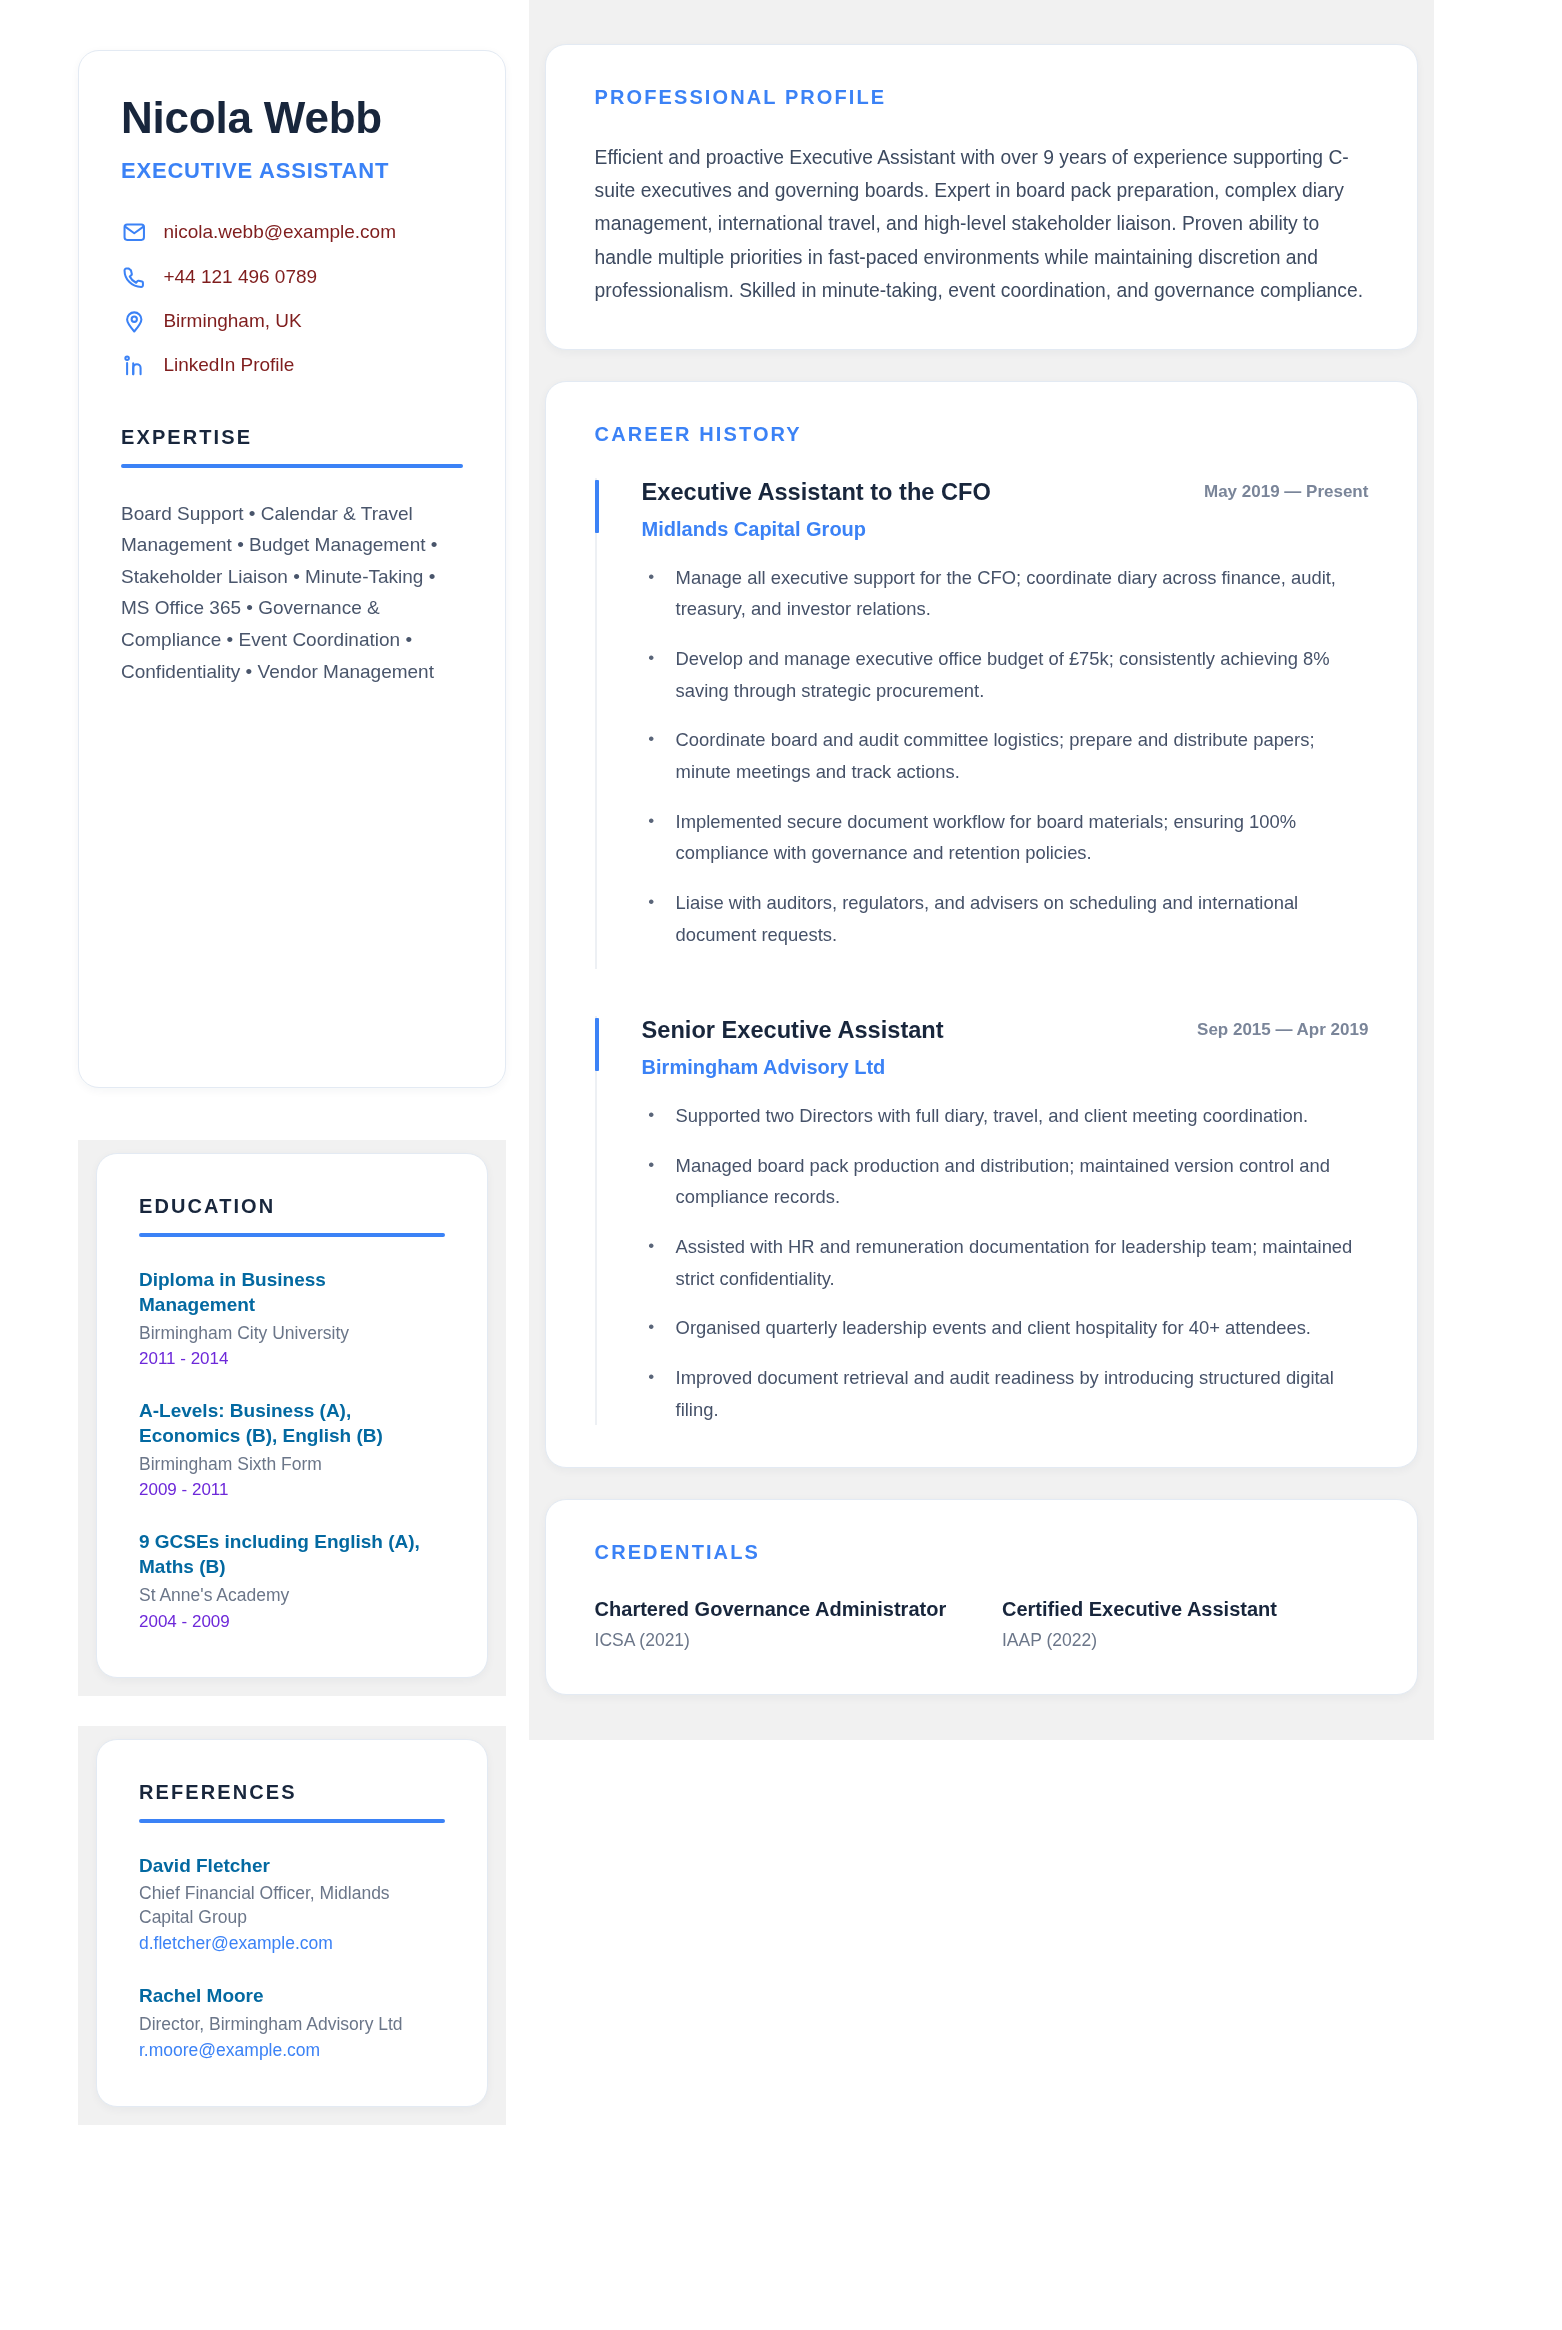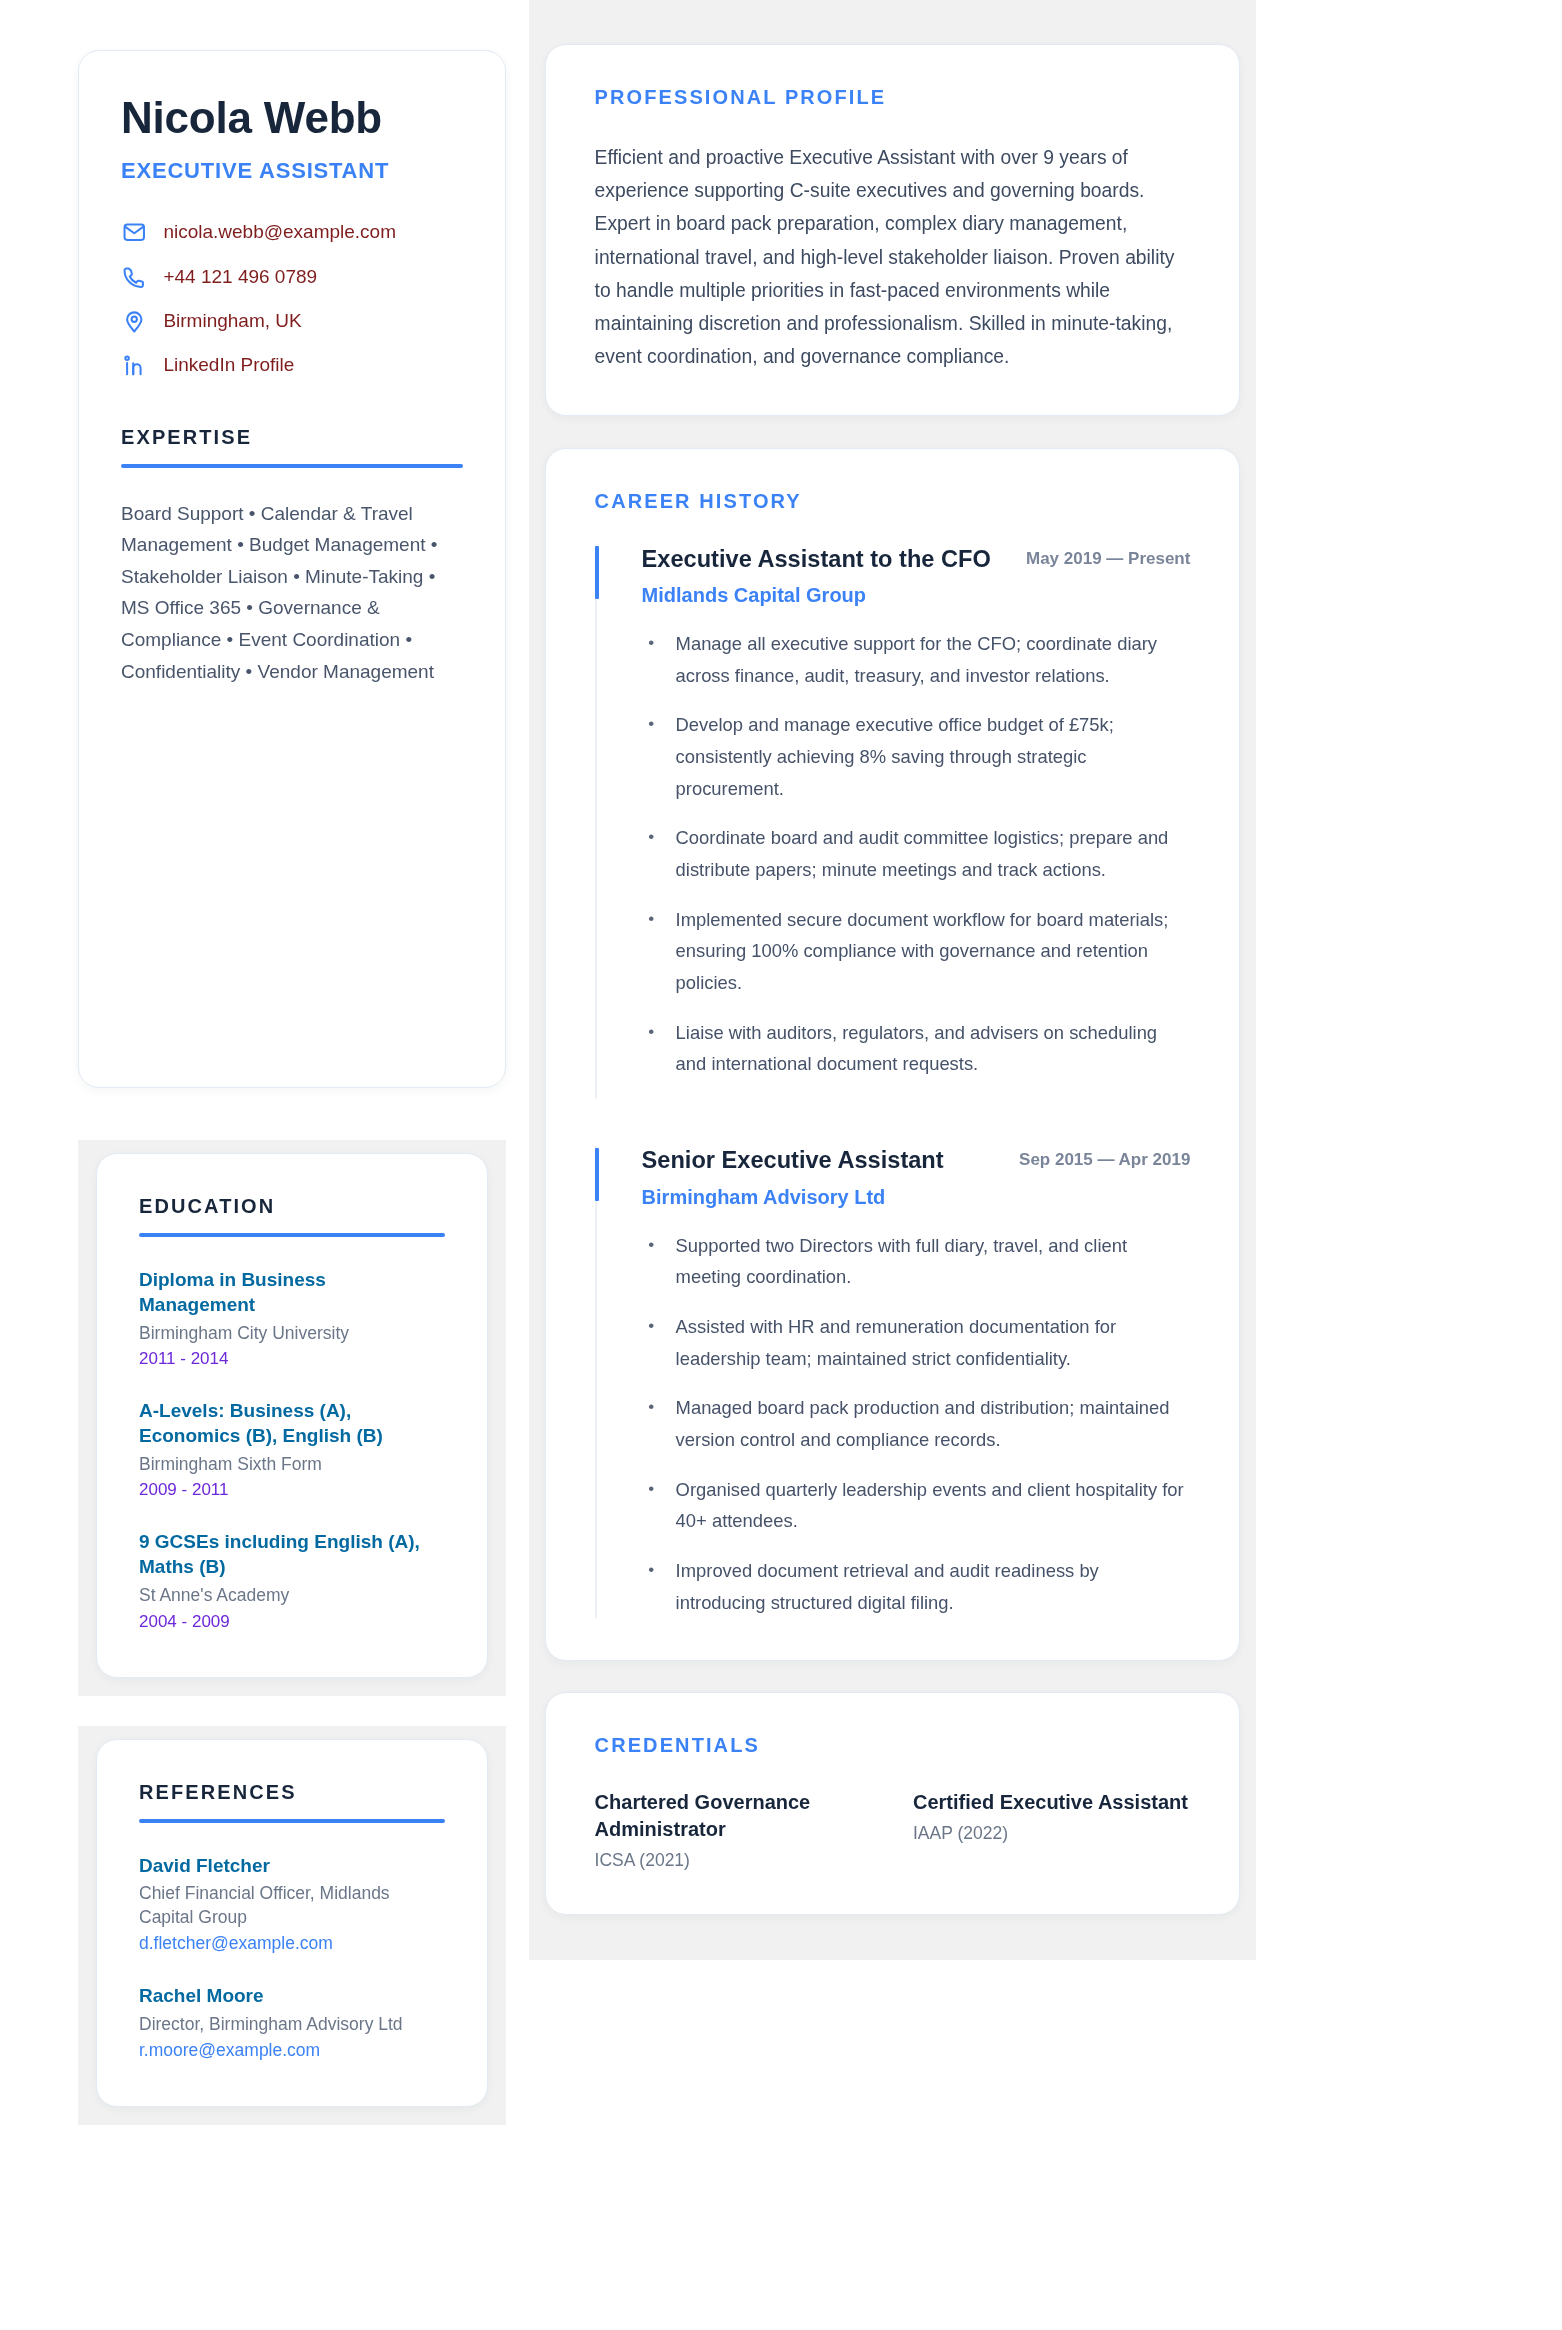--- a/index.html
+++ b/index.html
@@ -5,21 +5,21 @@
   * { box-sizing: border-box; margin: 0; padding: 0; }
 
   html, body {
     width: 1562px;
     background: #ffffff;
     font-family: "Liberation Sans", "DejaVu Sans", sans-serif;
     -webkit-font-smoothing: antialiased;
   }
 
   .page {
-    width: 1256px;
+    width: 1434px;
     min-height: 2330px;
     background: #ffffff;
     display: flex;
     gap: 0;
     padding: 0;
   }
 
   
   .col-left {
     width: 529px;
@@ -317,22 +317,22 @@
           <div class="job-gap"></div>
 
           <div class="job">
             <div class="job-top">
               <div class="job-title">Senior Executive Assistant</div>
               <div class="job-dates">Sep 2015 — Apr 2019</div>
             </div>
             <div class="job-company">Birmingham Advisory Ltd</div>
             <ul class="bullets">
               <li>Supported two Directors with full diary, travel, and client meeting coordination.</li>
+              <li>Managed board pack production and distribution; maintained version control and compliance records.</li>
               <li>Assisted with HR and remuneration documentation for leadership team; maintained strict confidentiality.</li>
-              <li>Managed board pack production and distribution; maintained version control and compliance records.</li>
               <li>Organised quarterly leadership events and client hospitality for 40+ attendees.</li>
               <li>Improved document retrieval and audit readiness by introducing structured digital filing.</li>
             </ul>
           </div>
 
         </div>
       </div>
     </div>
 
     <div class="rpanel" style="padding-bottom:45px;">

